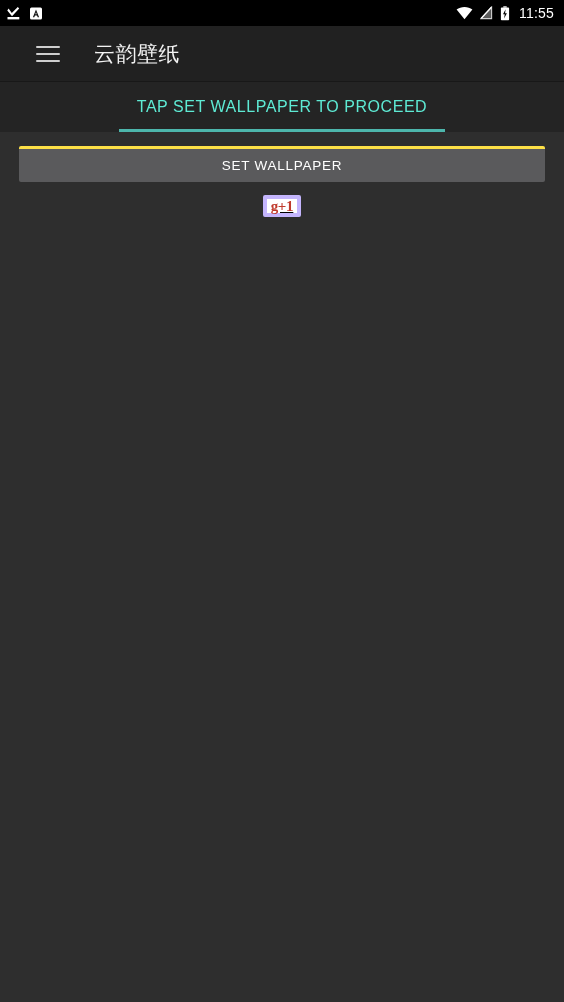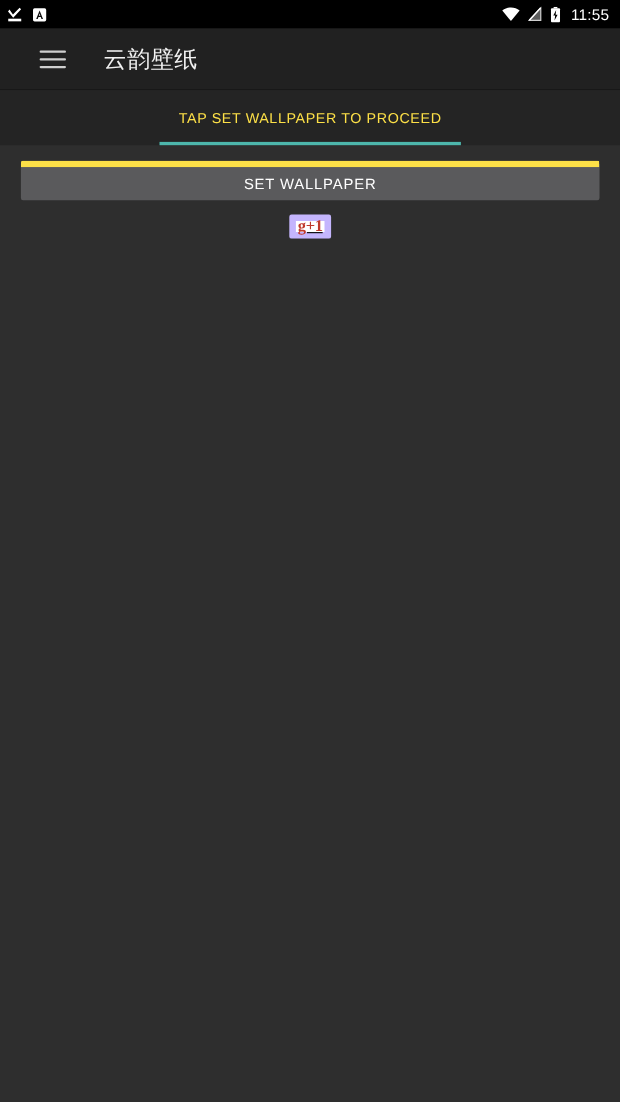--- a/index.html
+++ b/index.html
@@ -111,22 +111,22 @@
   .tab {
     display: flex;
     align-items: center;
     justify-content: center;
     position: relative;
     padding: 0 18px;
     cursor: pointer;
     min-width: 234px;
   }
   .tab-label {
-    color: #fde047;
-    font-size: 13px;
+    color: #5eead4;
+    font-size: 16px;
     letter-spacing: 0.55px;
     text-transform: uppercase;
     white-space: nowrap;
   }
   .tab-indicator {
     position: absolute;
     left: 0;
     right: 0;
     bottom: 0;
     height: 3px;
@@ -146,21 +146,21 @@
     display: flex;
     gap: 10px;
     padding: 14px 19px 0 19px;
     box-sizing: border-box;
   }
   .flat-button {
     flex: 1 1 0;
     height: 36px;
     background: #5a5a5c;
     border: none;
-    border-top: 6px solid #fde047;
+    border-top: 3px solid #fde047;
     border-radius: 2px;
     color: #ffffff;
     font-family: "Liberation Sans", sans-serif;
     font-size: 13.5px;
     letter-spacing: 0.75px;
     text-transform: uppercase;
     cursor: pointer;
     display: flex;
     align-items: center;
     justify-content: center;
@@ -168,21 +168,21 @@
     padding: 0;
   }
 
   .plusone-row {
     display: flex;
     justify-content: center;
     padding-top: 13px;
   }
   .plusone-button {
     background: #ffffff;
-    border: 6px solid #c4b5fd;
+    border: 4px solid #c4b5fd;
     border-radius: 2px;
     width: 38px;
     height: 22px;
     display: flex;
     align-items: center;
     justify-content: center;
     cursor: pointer;
     box-sizing: border-box;
     text-decoration: underline;
   }

